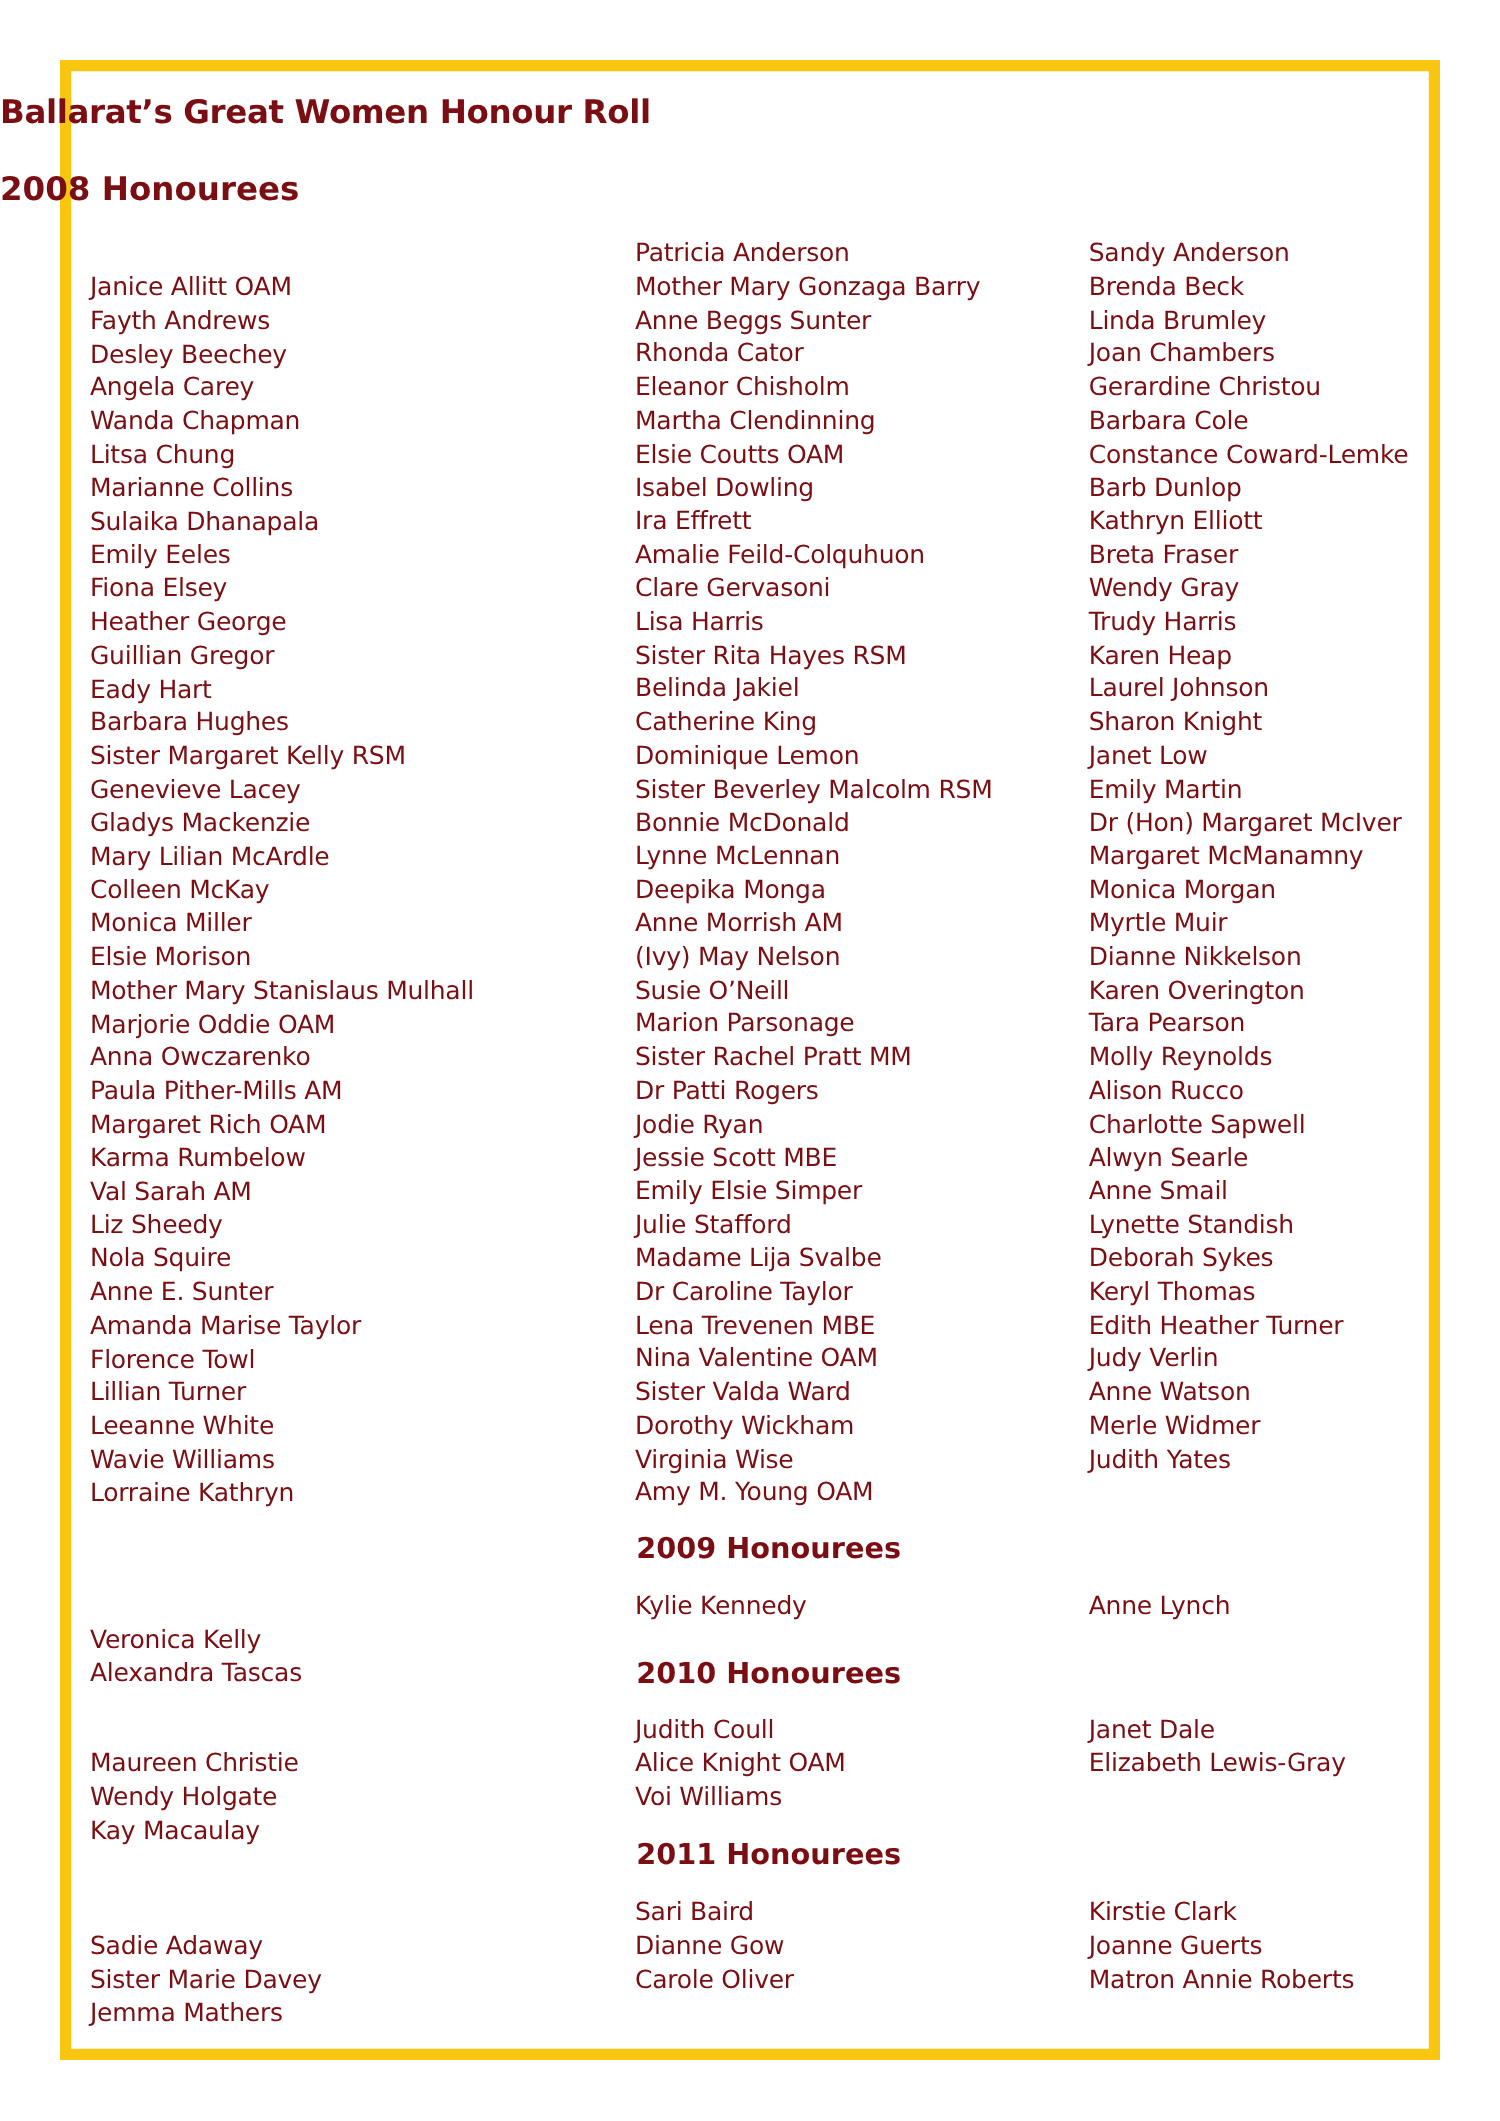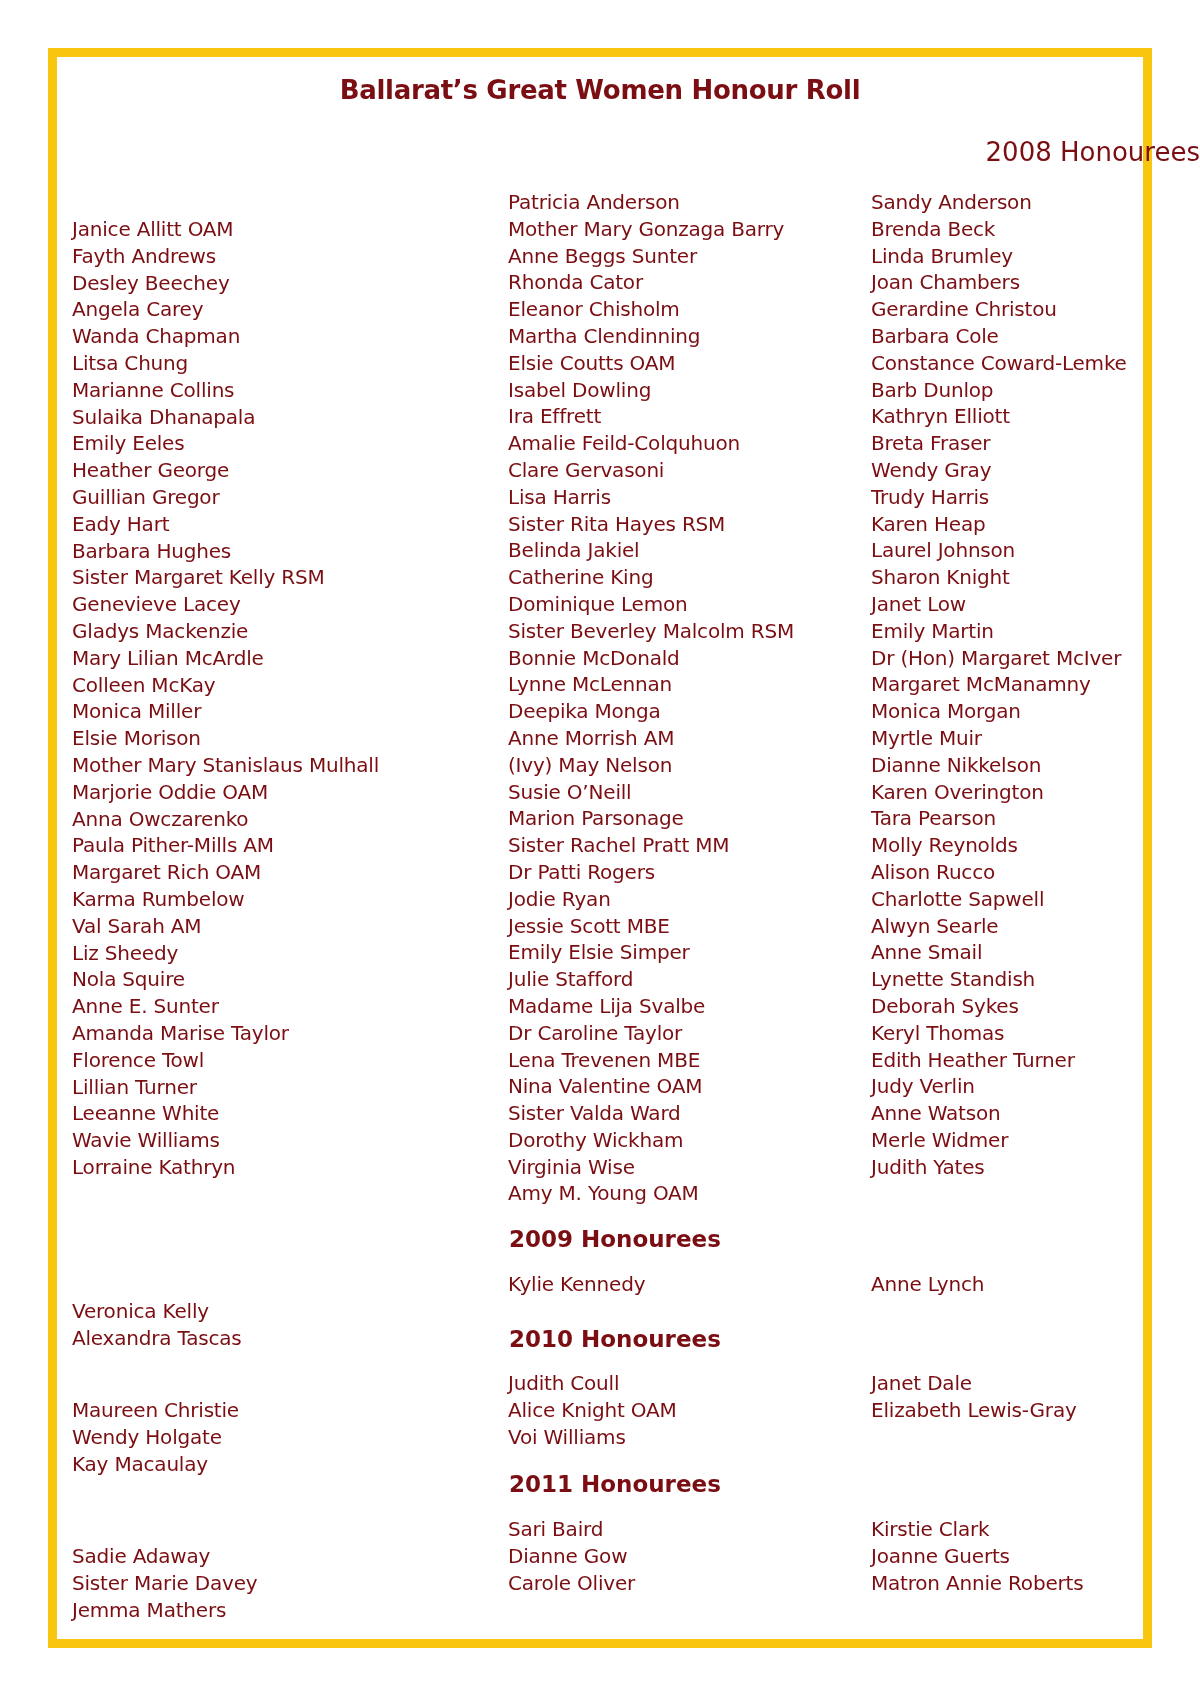--- a/index.html
+++ b/index.html
@@ -1,23 +1,23 @@
 <!DOCTYPE html>
 <html><head>
 <meta charset="utf-8">
 <style>
   html, body { margin: 0; padding: 0; background: #ffffff; }
   body { width: 1200px; height: 1697px; position: relative; overflow: hidden;
          font-family: "DejaVu Sans", "Liberation Sans", sans-serif; color: #7a0e12; }
   .frame { position: absolute; left: 48px; top: 48px; width: 1104px; height: 1600px;
            box-sizing: border-box; border: 9px solid #f8c50f; background: #fff; }
-  .title { position: absolute; left: 0; width: 1200px; top: 74px; text-align: center;
+  .title { position: absolute; left: 0; width: 1200px; top: 74px; 
            font-weight: bold; font-size: 26px; line-height: 32px; letter-spacing: -0.3px; }
-  .year-main { position: absolute; left: 0; width: 1200px; top: 136px; text-align: right;
-           font-weight: normal; font-size: 26px; line-height: 32px; }
+  .year-main { position: absolute; left: 0; width: 1200px; top: 136px; text-align: left;
+           font-weight: bold; font-size: 26px; line-height: 32px; }
   .year-sub { position: absolute; left: 509px; font-weight: bold; font-size: 23px; line-height: 26px; }
   .col { position: absolute; margin: 0; padding: 0; list-style: none; }
   .col li { font-size: 20px; line-height: 26.8px; height: 26.8px; white-space: nowrap; letter-spacing: -0.2px; }
   .c1 { left: 72px; margin-top: 27px; } .c2 { left: 508px; } .c3 { left: 871px; }
 </style>
 </head>
 <body>
 
 <div class="frame"></div>
 
@@ -27,20 +27,21 @@
 <ul class="col c1" style="top:189px">
     <li>Janice Allitt OAM</li>
     <li>Fayth Andrews</li>
     <li>Desley Beechey</li>
     <li>Angela Carey</li>
     <li>Wanda Chapman</li>
     <li>Litsa Chung</li>
     <li>Marianne Collins</li>
     <li>Sulaika Dhanapala</li>
     <li>Emily Eeles</li>
+    <li>Fiona Elsey</li>
     <li>Heather George</li>
     <li>Guillian Gregor</li>
     <li>Eady Hart</li>
     <li>Barbara Hughes</li>
     <li>Sister Margaret Kelly RSM</li>
     <li>Genevieve Lacey</li>
     <li>Gladys Mackenzie</li>
     <li>Mary Lilian McArdle</li>
     <li>Colleen McKay</li>
     <li>Monica Miller</li>

